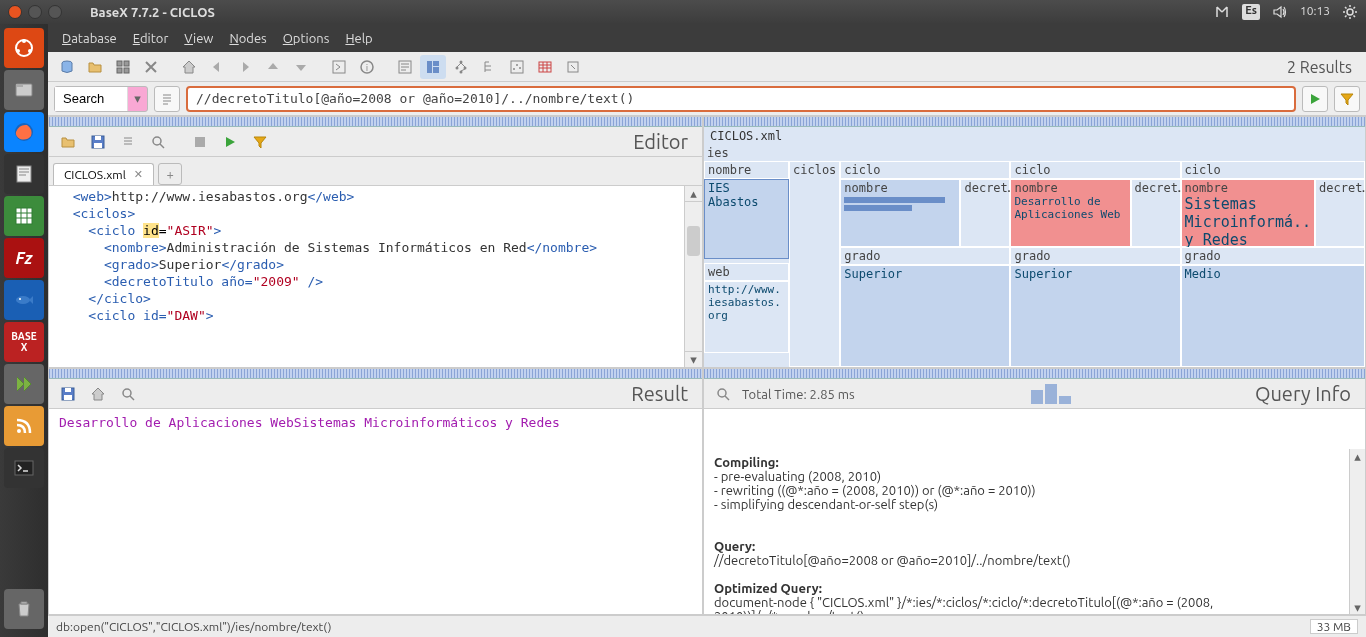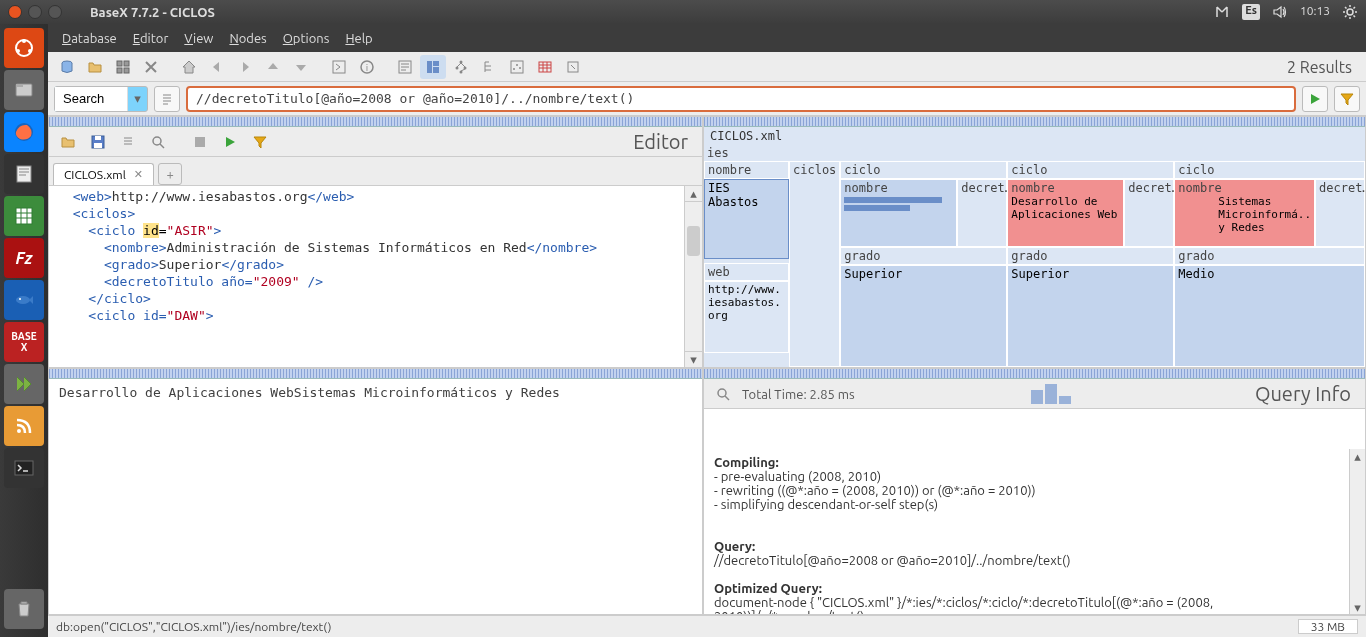--- a/index.html
+++ b/index.html
@@ -38,21 +38,21 @@
 
 
 .toolbar { height: 30px; background: #ededed; border-bottom: 1px solid #ccc; display: flex; align-items: center; padding: 0 6px; gap: 2px; }
 .tb-btn { width: 26px; height: 24px; border: 1px solid transparent; display: inline-flex; align-items: center; justify-content: center; border-radius: 3px; cursor: default; }
 .tb-sep { width: 8px; }
 .tb-svg { width: 16px; height: 16px; }
 .results-label { margin-left: auto; color: #555; font-size: 16px; padding-right: 8px; }
 
 
 .queryrow { height: 34px; display: flex; align-items: center; padding: 3px 6px; gap: 6px; background: #ededed; border-bottom: 1px solid #ccc; }
-.search-combo { display: flex; border: 1px solid #bbb; border-radius: 3px; height: 26px; background: #7dd3fc; }
+.search-combo { display: flex; border: 1px solid #bbb; border-radius: 3px; height: 26px; background: #f9a8d4; }
 .search-combo input { border: none; outline: none; padding: 0 8px; width: 72px; font-size: 13px; }
 .search-combo .dd { width: 20px; display: flex; align-items: center; justify-content: center; border-left: 1px solid #ddd; color: #666; }
 .sq-btn { width: 26px; height: 26px; border: 1px solid #bbb; border-radius: 3px; display: flex; align-items: center; justify-content: center; background: #f8f8f8; }
 .query-input-wrap { flex: 1; height: 26px; border: 2px solid #d96c3d; border-radius: 4px; background: #fff; display: flex; align-items: center; }
 .query-input { flex: 1; border: none; outline: none; font-family: "DejaVu Sans Mono", monospace; font-size: 13px; padding: 0 8px; color: #444; }
 .play-btn { width: 26px; height: 26px; border: 1px solid #bbb; border-radius: 3px; background: #f8f8f8; display: flex; align-items: center; justify-content: center; }
 .filter-btn { width: 26px; height: 26px; border: 1px solid #bbb; border-radius: 3px; background: #f8f8f8; display: flex; align-items: center; justify-content: center; color: #d68b00; }
 
 
 .panels { flex: 1; display: grid; grid-template-columns: 655px 1fr; grid-template-rows: 252px 1fr; gap: 0; background: #ededed; min-height: 0; }
@@ -78,44 +78,44 @@
 .code-scroll .thumb { position: absolute; left: 2px; right: 2px; top: 40px; height: 30px; background: #ccc; border-radius: 3px; }
 .editor-status { height: 22px; background: #f4f4f4; border-top: 1px solid #ccc; display: flex; align-items: center; padding: 0 8px; font-size: 12px; color: #2a8a2a; }
 .editor-status .ok-dot { width: 10px; height: 10px; border-radius: 50%; background: #3ba43b; margin-right: 6px; }
 .editor-status .pos { margin-left: auto; color: #666; }
 
 
 .vis-body { flex: 1; display: flex; flex-direction: column; background: #dce6f4; overflow: hidden; font-family: "DejaVu Sans Mono", monospace; }
 .vis-root-label { padding: 2px 6px; color: #333; font-size: 12px; }
 .vis-cell { border: 1px solid #fff; padding: 1px 3px; font-size: 12px; }
 .vis-label { color: #444; }
-.vis-value { color: #000000; }
+.vis-value { color: #0c4a6e; }
 .vis-highlight { background: #f19090; }
 .vis-block { background: #c3d4ed; }
 .vis-left-col { width: 85px; display: flex; flex-direction: column; }
 .vis-right-grid { flex: 1; display: flex; }
 
 
-.result-body { flex: 1; padding: 6px 10px; font-family: "DejaVu Sans Mono", monospace; font-size: 13px; color: #404040; }
+.result-body { flex: 1; padding: 6px 10px; font-family: "DejaVu Sans Mono", monospace; font-size: 13px; color: #a21caf; }
 
 
 .qi-header { height: 30px; background: #ededed; border-bottom: 1px solid #ccc; display: flex; align-items: center; padding: 0 6px; gap: 6px; }
 .qi-header .panel-title { font-size: 20px; }
 .qi-header .ttime { color: #555; font-size: 13px; }
 .qi-bars { display: flex; gap: 2px; align-items: flex-end; height: 20px; margin-left: auto; margin-right: 8px; }
 .qi-bars div { width: 12px; background: #9ab2d9; }
 .qi-body { flex: 1; padding: 6px 10px; font-size: 13px; color: #333; overflow: hidden; position: relative; margin-top: 40px; }
 .qi-body b { font-weight: bold; }
 .qi-scroll { position: absolute; right: 0; top: 0; bottom: 0; width: 16px; background: #eee; border-left: 1px solid #ccc; }
 .qi-scroll .up, .qi-scroll .down { height: 14px; display: flex; align-items: center; justify-content: center; color: #666; }
 .qi-scroll .down { position: absolute; bottom: 0; width: 100%; }
 
 
 .statusbar { height: 22px; background: #ededed; border-top: 1px solid #ccc; display: flex; align-items: center; padding: 0 8px; font-size: 12px; color: #444; }
-.statusbar .mem { margin-left: auto; border: 1px solid #ccc; padding: 0 12px; background: #fff; }
+.statusbar .mem { margin-left: auto; border: 1px solid #ccc; padding: 0 6px; background: #fff; }
 
 svg { display: block; }
 </style>
 </head>
 <body>
 
 <div class="titlebar">
   <div class="window-controls">
     <div class="win-btn win-close"></div>
     <div class="win-btn win-min"></div>
@@ -474,35 +474,56 @@
                 </div>
                 <div class="vis-cell vis-label">grado</div>
                 <div class="vis-cell vis-block vis-value" style="flex:1;">Superior</div>
               </div>
 
               <div style="flex:1;display:flex;flex-direction:column;">
                 <div class="vis-cell vis-label">ciclo</div>
                 <div style="display:flex;height:68px;">
                   <div class="vis-cell vis-highlight" style="flex:1;">
                     <div class="vis-label">nombre</div>
-                    <div class="vis-value" style="font-size:11px;margin-left:40px;">Sistemas Microinformá.. y Redes</div>
+                    <div class="vis-value" style="font-size:15px;">Sistemas Microinformá.. y Redes</div>
                   </div>
                   <div class="vis-cell vis-label" style="width:50px;">decret…</div>
                 </div>
                 <div class="vis-cell vis-label">grado</div>
                 <div class="vis-cell vis-block vis-value" style="flex:1;">Medio</div>
               </div>
             </div>
           </div>
         </div>
       </div>
     </div>
 
     <div class="panel">
       <div class="panel-handle"></div>
+      <div class="panel-toolbar">
+        <div class="tb-btn">
+            <svg class="tb-svg" viewBox="0 0 16 16">
+              <rect x="2" y="2" width="12" height="12" fill="#5a7ec8" stroke="#3a5e98"></rect>
+              <rect x="5" y="2" width="6" height="4" fill="#fff"></rect>
+              <rect x="4" y="9" width="8" height="5" fill="#fff"></rect>
+            </svg>
+          </div>
+        <div class="tb-btn">
+            <svg class="tb-svg" viewBox="0 0 16 16">
+              <path d="M2 8 L8 2 L14 8 L12 8 L12 14 L4 14 L4 8 Z" fill="#ccc" stroke="#888"></path>
+            </svg>
+          </div>
+        <div class="tb-btn">
+            <svg class="tb-svg" viewBox="0 0 16 16">
+              <circle cx="7" cy="7" r="4" fill="none" stroke="#888" stroke-width="1.5"></circle>
+              <path d="M10 10 L14 14" stroke="#888" stroke-width="1.5"></path>
+            </svg>
+          </div>
+        <div class="panel-title">Result</div>
+      </div>
       <div class="result-body">Desarrollo de Aplicaciones WebSistemas Microinformáticos y Redes</div>
     </div>
 
     <div class="panel">
       <div class="panel-handle"></div>
       <div class="qi-header">
         <div class="tb-btn">
             <svg class="tb-svg" viewBox="0 0 16 16">
               <circle cx="7" cy="7" r="4" fill="none" stroke="#888" stroke-width="1.5"></circle>
               <path d="M10 10 L14 14" stroke="#888" stroke-width="1.5"></path>

